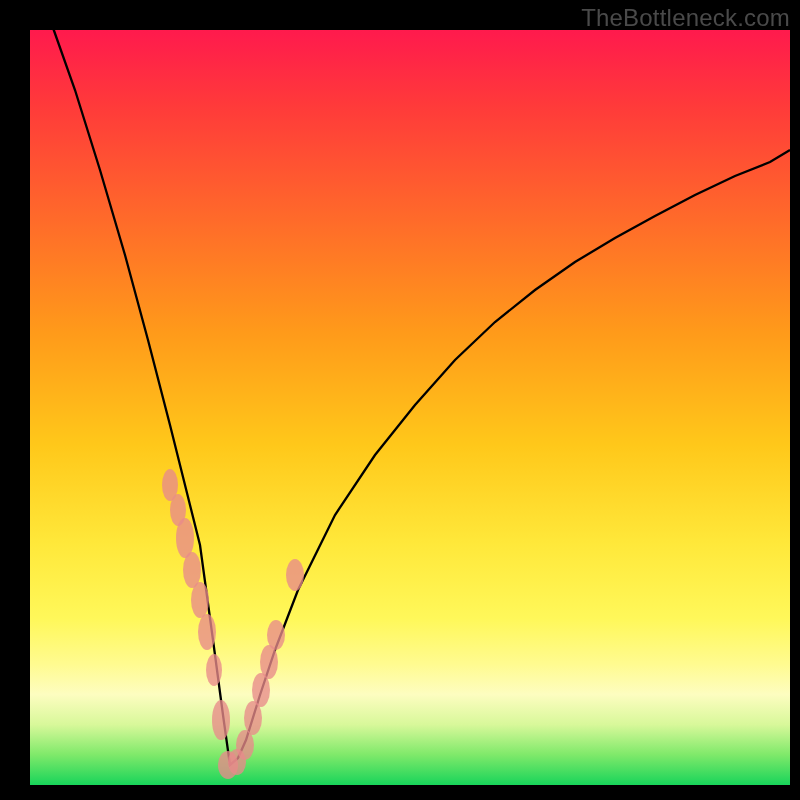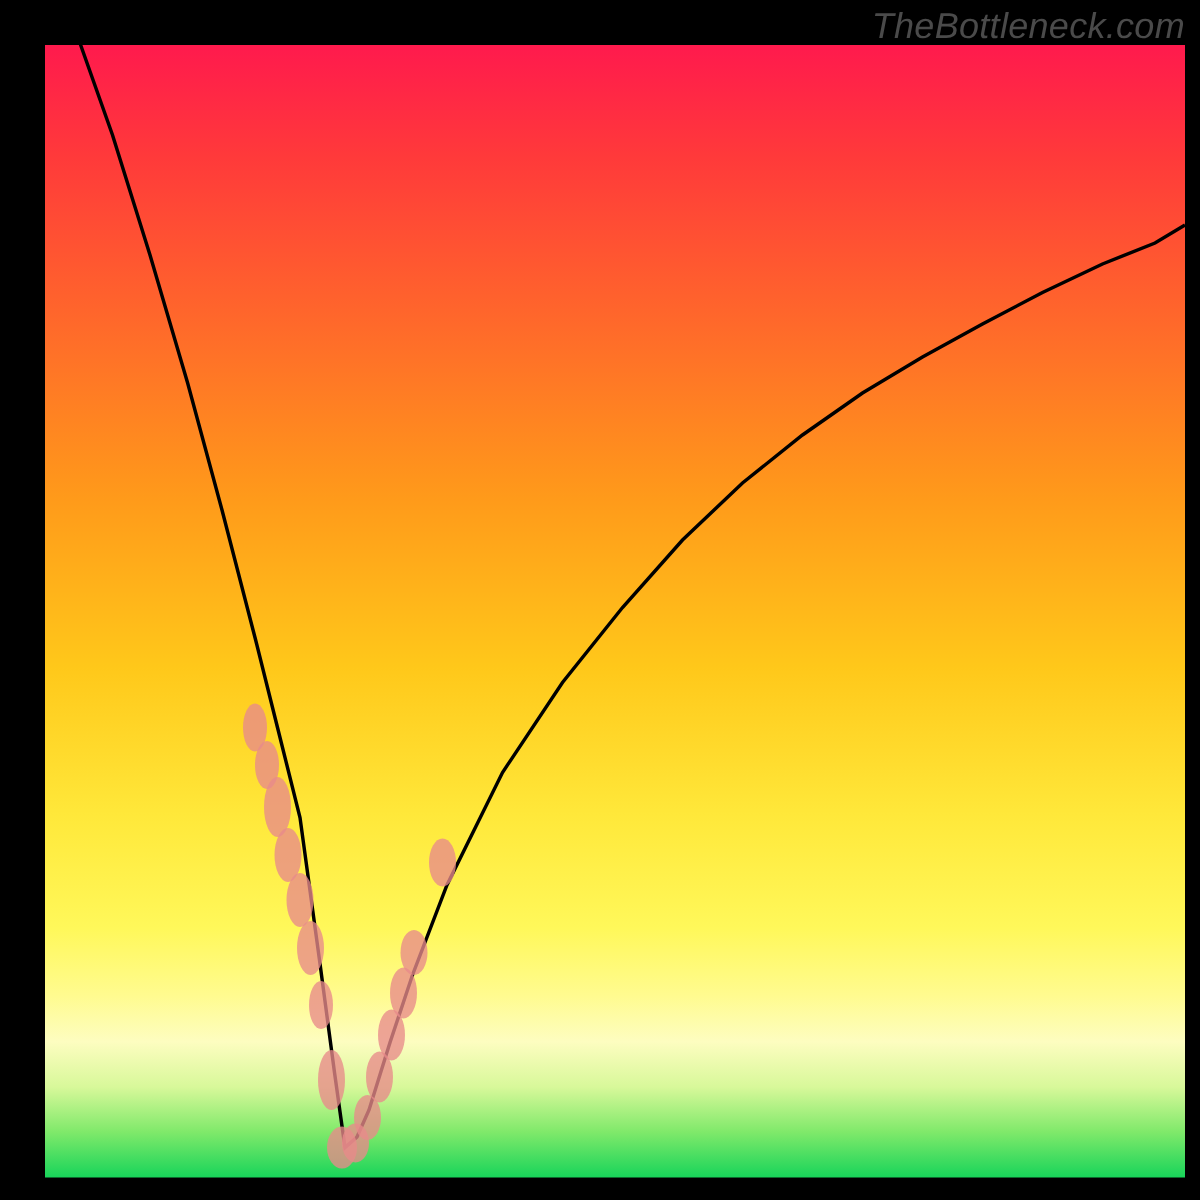--- a/index.html
+++ b/index.html
@@ -9,21 +9,20 @@
     height: 800px;
     overflow: hidden;
     background: #000;
     font-family: Arial, Helvetica, sans-serif;
   }
   .frame {
     position: relative;
     width: 800px;
     height: 800px;
     background: #000;
-    font-style: italic;
   }
   .plot-area {
     position: absolute;
     left: 30px;
     top: 30px;
     width: 760px;
     height: 755px;
     background: linear-gradient(
       to bottom,
       #ff1a4d 0%,

